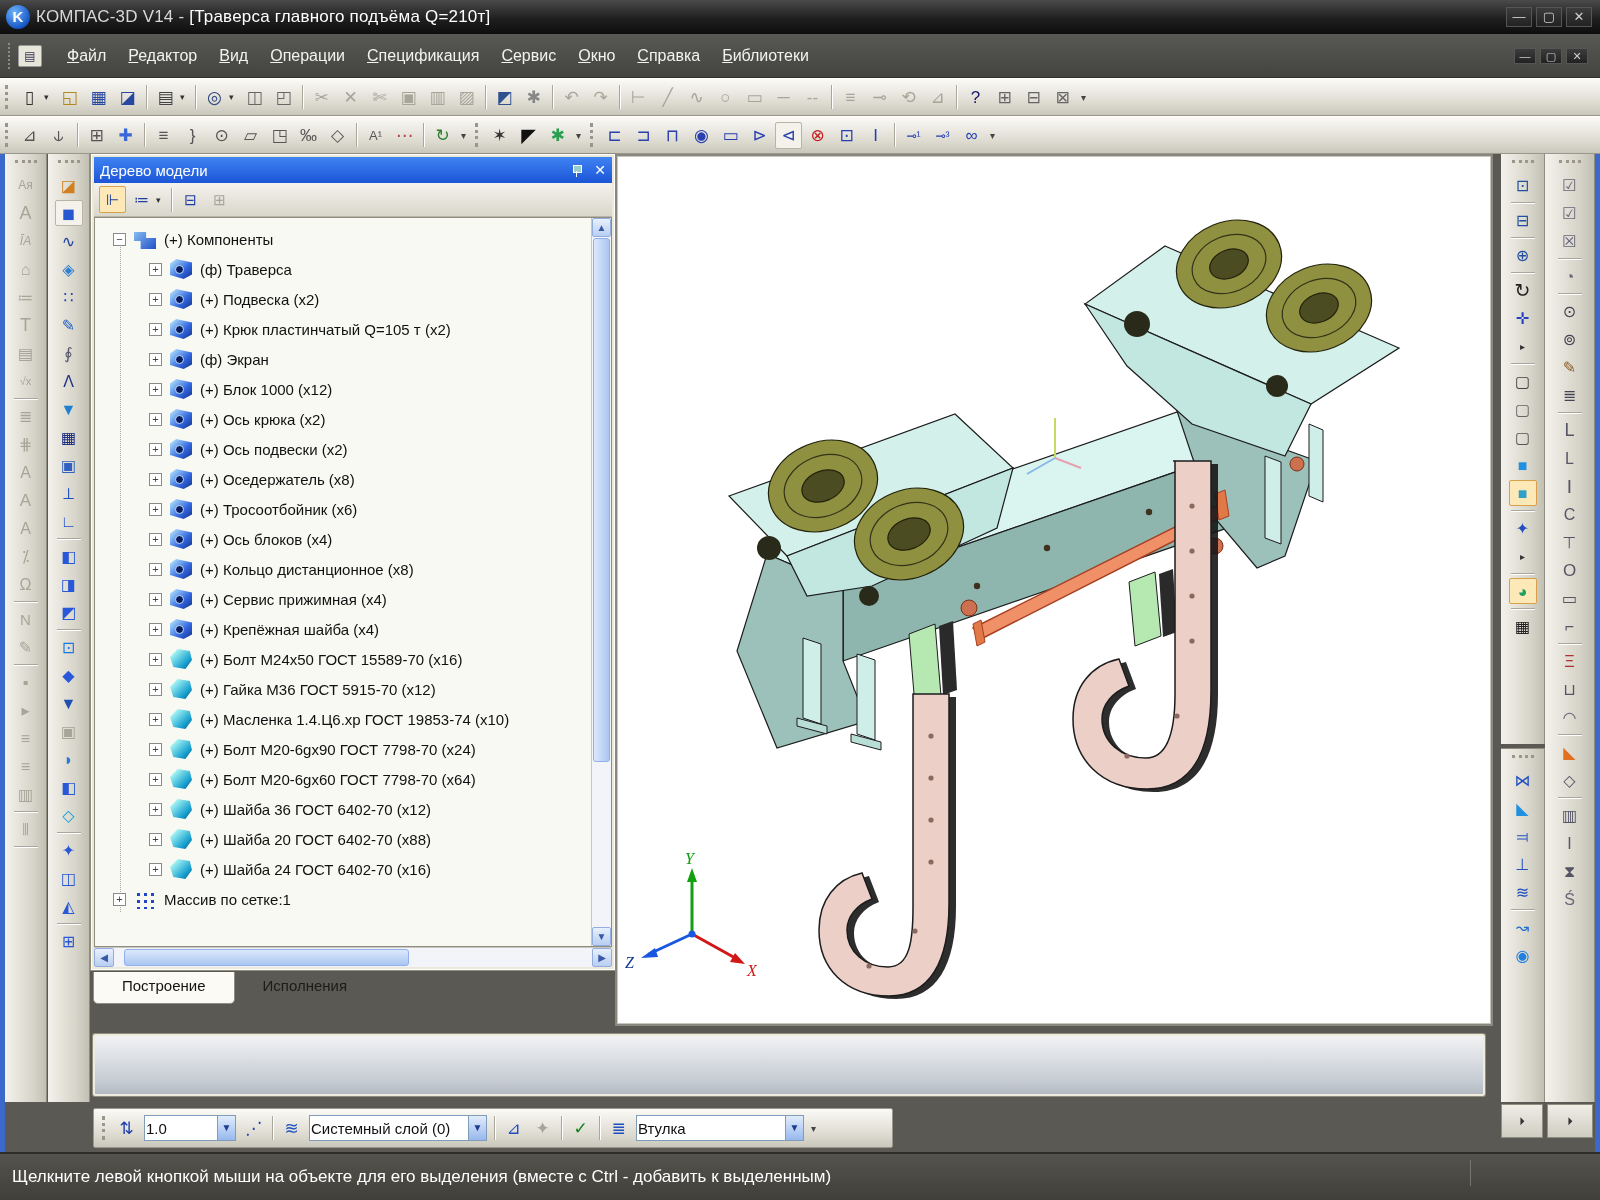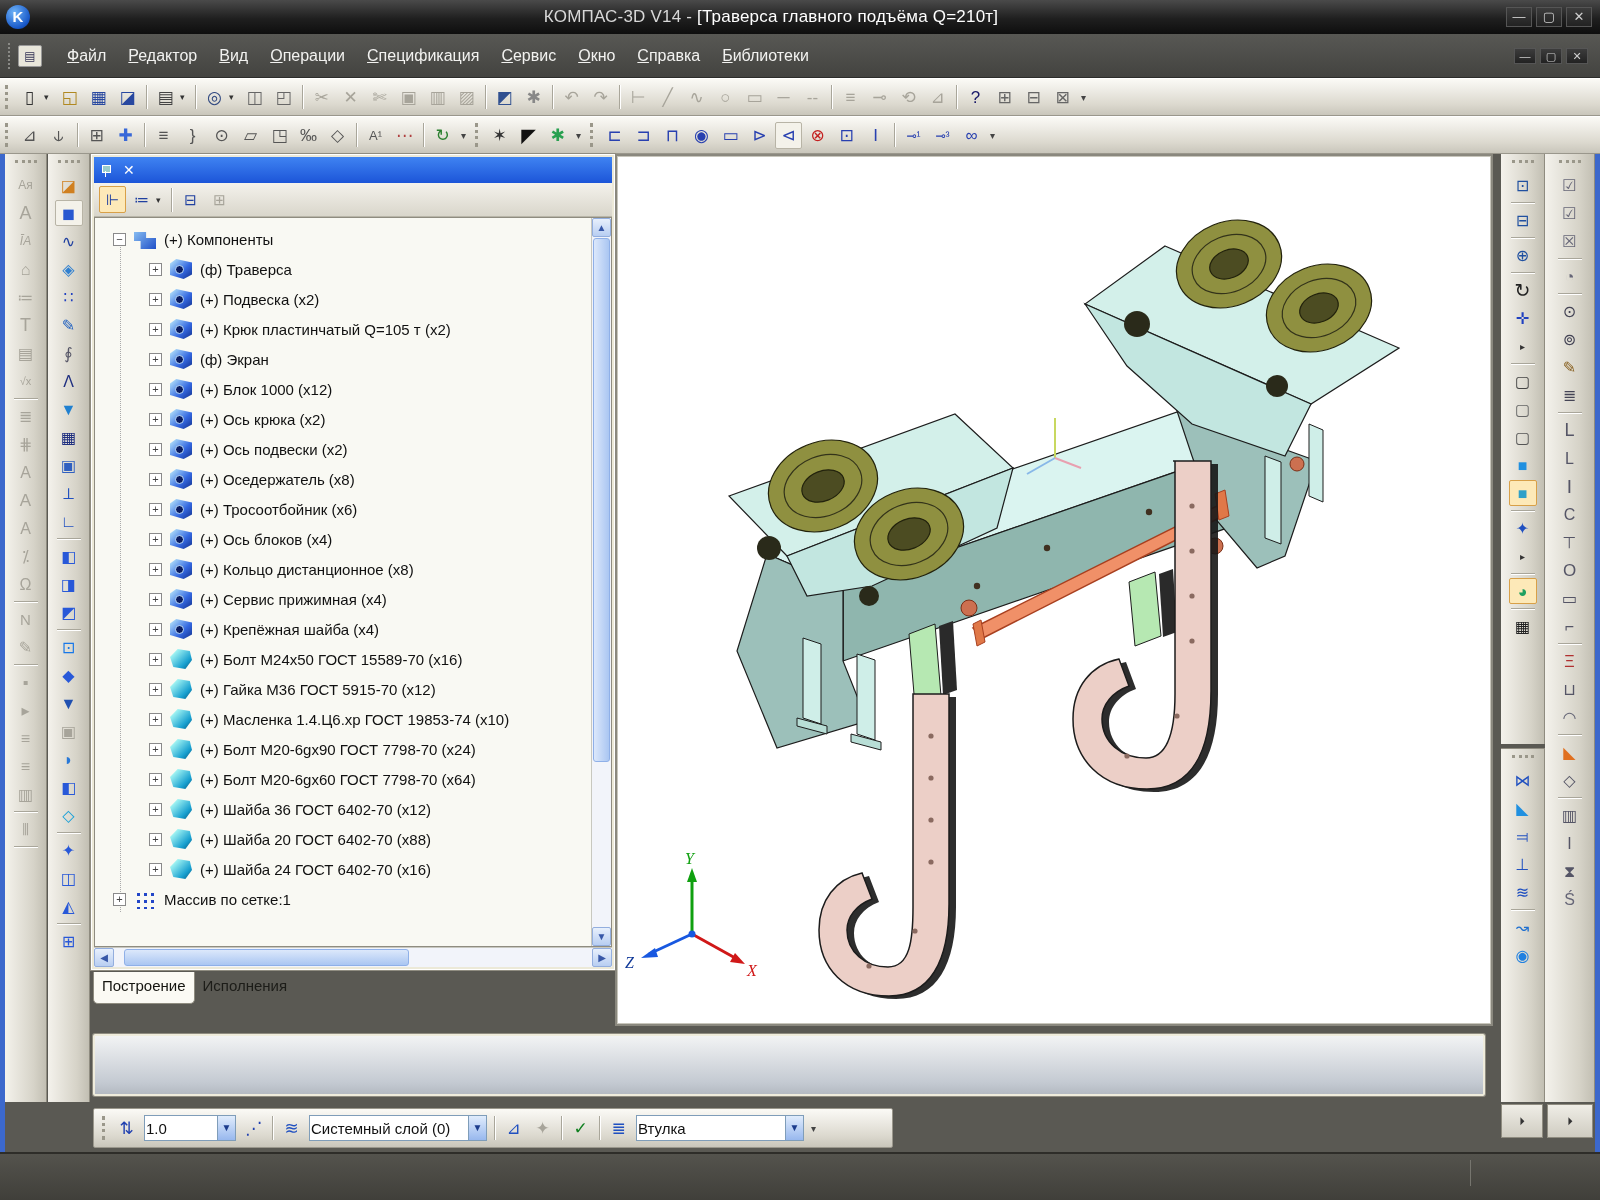--- a/index.html
+++ b/index.html
@@ -8,21 +8,21 @@
   .window { position:relative; width:1600px; height:1200px; background:#5a5953;
     border-left:5px solid #3c68cc; border-right:5px solid #3c68cc; }
 
   
   .titlebar { position:absolute; left:-5px; right:-5px; top:0; height:34px;
     background:linear-gradient(#4a4a4a,#1f1f1f 55%,#0e0e0e);
     display:flex; align-items:center; color:#d8d8d8; }
   .app-icon { width:24px; height:24px; margin:0 6px; border-radius:50%;
     background:radial-gradient(circle at 35% 30%,#6fb4f8,#1858c8 70%,#0a2c78);
     color:#fff; font-weight:bold; font-size:15px; text-align:center; line-height:24px; }
-  .title-text { flex:1; text-align:center; font-size:17px; letter-spacing:.2px; }
+  .title-text { flex:1; font-size:17px; letter-spacing:.2px; }
   .title-text b { color:#fff; font-weight:normal; }
   .winbtns { display:flex; gap:4px; margin-right:8px; }
   .wbtn { width:26px; height:20px; text-align:center; line-height:18px; font-size:13px;
     color:#cfcfcf; border:1px solid #555; background:linear-gradient(#3c3c3c,#222); }
 
   
   .menubar { position:absolute; left:-5px; right:-5px; top:34px; height:44px;
     background:linear-gradient(#585854,#434340); display:flex; align-items:center;
     border-bottom:1px solid #2c2c2a; }
   .menugrip { width:6px; height:26px; margin:0 4px 0 8px;
@@ -116,21 +116,21 @@
     background:linear-gradient(90deg,#dce8fb,#aac6f2); border:1px solid #8fb0e8;
     border-radius:3px; }
   .tscroll-h { height:20px; display:flex; background:#f2f4fa;
     border-top:1px solid #c8c8c0; }
   .sbtn-h { width:20px; height:100%; }
   .sthumb-h { width:55%; margin:1px 0 1px 10px;
     background:linear-gradient(#dce8fb,#aac6f2); border:1px solid #8fb0e8;
     border-radius:3px; }
   .tree-tabs { position:absolute; left:88px; top:972px; height:32px; display:flex;
     align-items:stretch; font-size:15px; }
-  .tab { padding:5px 8px 0; color:#14140f; }
+  .tab { padding:5px 28px 0; color:#14140f; }
   .tab.active { background:#fbfaf4; border:1px solid #8f8c80; border-top:none;
     border-radius:0 0 5px 5px; }
   .tab.inactive { color:#1c1c18; }
 
   
   .viewport { position:absolute; left:610px; top:154px; width:878px; height:872px;
     background:#fff; border:2px solid #8a887e; box-shadow:inset 0 0 0 1px #c8c6bc; }
   .viewport svg { width:100%; height:100%; display:block; }
 
   
@@ -365,20 +365,21 @@
       <span class="vsep"></span>
       <span class="tbtn" style="color: rgb(40, 88, 216);">✦</span>
       <span class="tbtn" style="color: rgb(40, 88, 216);">◫</span>
       <span class="tbtn" style="color: rgb(40, 88, 216);">◭</span>
       <span class="vsep"></span>
       <span class="tbtn" style="color: rgb(40, 88, 216);">⊞</span>
     </div>
 
   <div class="tree-panel">
     <div class="tree-header">
+      <span class="hname">Дерево модели</span>
       <span class="pin-icon"></span>
       <span class="hclose">✕</span>
     </div>
     <div class="tree-tools">
         <span class="tbtn sel" style="color: rgb(32, 64, 160);">⊩</span>
         <span class="tbtn" style="color: rgb(32, 64, 160);">≔</span>
         <span class="tdrop">▾</span>
         <span class="tsep"></span>
         <span class="tbtn" style="color: rgb(32, 64, 160);">⊟</span>
         <span class="tbtn dis">⊞</span>
@@ -737,16 +738,17 @@
     <div class="combo" style="width:168px;">
       <span class="cval">Втулка</span>
       <span class="cbtn">▼</span>
     </div>
     <span style="display:flex;align-items:center;">
         <span class="tchev">▾</span>
       </span>
   </div>
 
   <div class="statusbar">
+    <span>Щелкните левой кнопкой мыши на объекте для его выделения (вместе с Ctrl - добавить к выделенным)</span>
     <span class="status-div"></span>
   </div>
 
 </div>
 
 </body></html>

